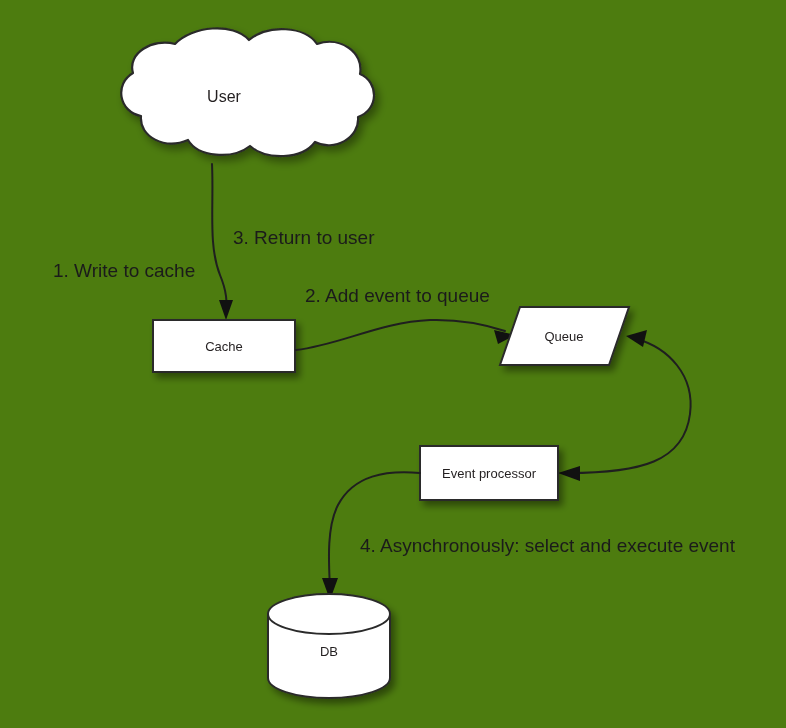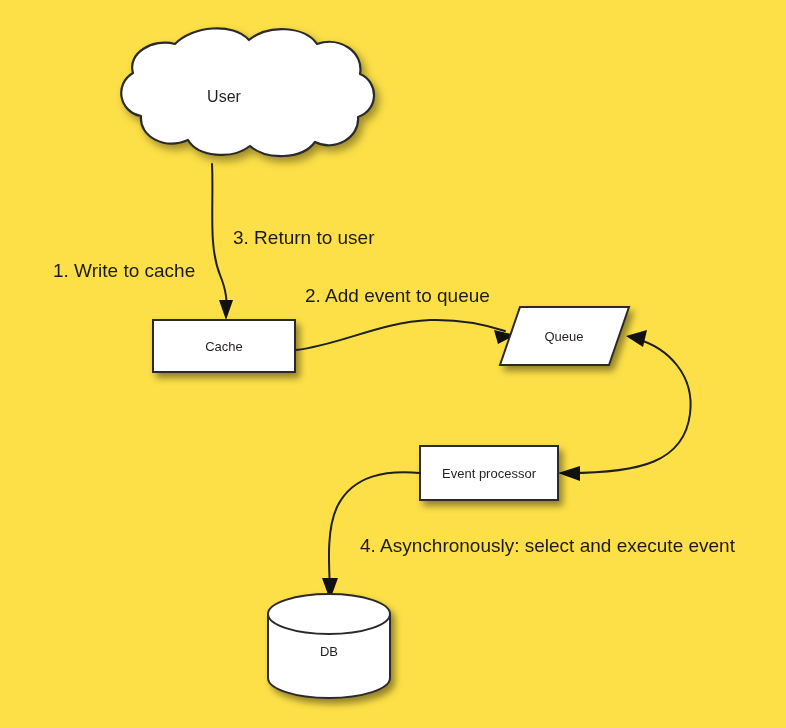--- a/index.html
+++ b/index.html
@@ -9,21 +9,21 @@
     background: #ffffff;
   }
   body {
     font-family: "Liberation Sans", sans-serif;
     -webkit-font-smoothing: antialiased;
   }
   #diagram-canvas {
     position: relative;
     width: 786px;
     height: 728px;
-    background: #fde047;
+    background: #4d7c0f;
     overflow: hidden;
   }
   svg.diagram-svg {
     position: absolute;
     top: 0;
     left: 0;
     width: 786px;
     height: 728px;
     display: block;
   }

